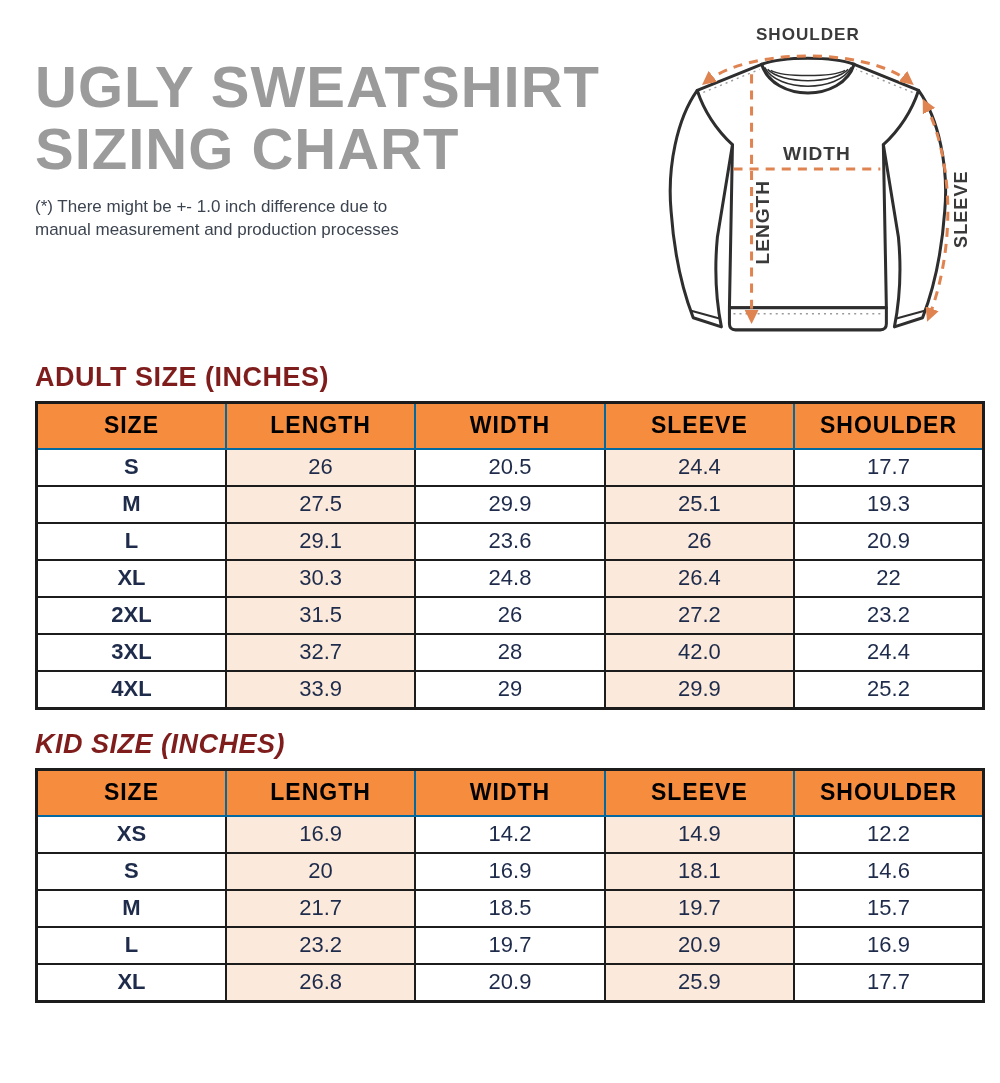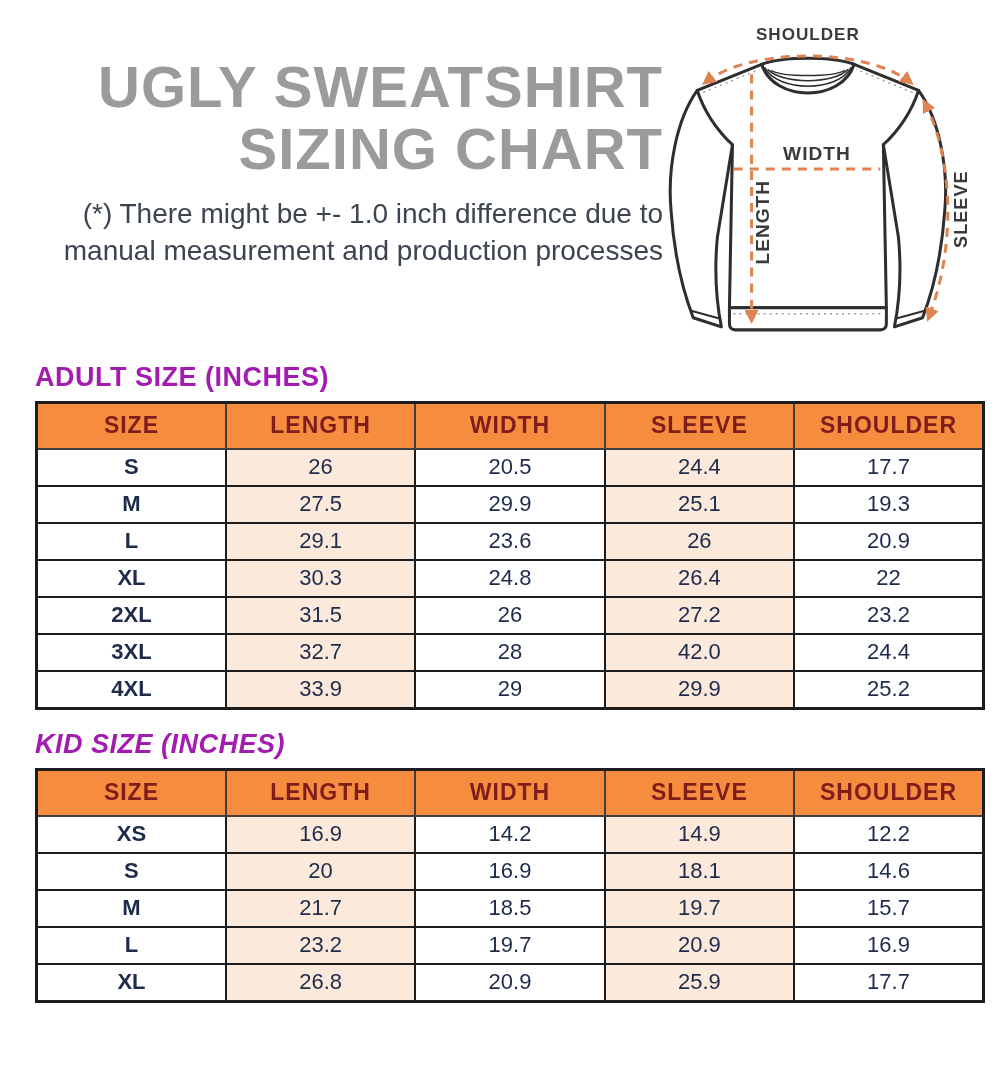--- a/index.html
+++ b/index.html
@@ -6,47 +6,47 @@
   html,body { width:1000px; }
   body {
     width:1000px; height:1083px; background:#ffffff;
     font-family:"Liberation Sans", sans-serif;
     overflow:hidden;
   }
   .page { padding:16px 15px 0 35px; }
 
   
   .header-row { display:flex; align-items:flex-start; }
-  .title-block { width:648px; padding-top:40px; text-align:right; }
+  .title-block { width:648px; padding-top:40px; text-align:left; }
   .title-line {
     font-size:58px; font-weight:800; color:#9b9b9b;
     letter-spacing:1px; line-height:1.07; white-space:nowrap;
   }
   .disclaimer {
-    margin-top:16px; font-size:28px; color:#3c4450;
+    margin-top:16px; font-size:17px; color:#3c4450;
     line-height:1.32; font-weight:400;
   }
   .diagram-wrap { width:322px; margin-left:auto; }
   svg text { font-family:"Liberation Sans", sans-serif; }
 
   
   .section-heading {
-    color:#a21caf; font-size:27px; font-weight:800;
+    color:#7f1d1d; font-size:27px; font-weight:800;
     letter-spacing:0.5px; margin:8px 0 8px 0;
   }
   .section-heading.kid { margin-top:19px;font-style:italic; }
 
   
   table.size-table {
     width:950px; border-collapse:collapse; table-layout:fixed;
     border:3px solid #1c1c1c;
   }
   .size-table th {
-    background:#f68c3e; color:#7f1d1d; font-size:23px; font-weight:700;
-    letter-spacing:1px; padding:8px 0 9px 0; border:2px solid #404040;
+    background:#f68c3e; color:#000000; font-size:23px; font-weight:700;
+    letter-spacing:1px; padding:8px 0 9px 0; border:2px solid #0369a1;
     text-align:center;
   }
   .size-table td {
     text-align:center; font-size:22px; color:#1e2b4a;
     padding:4px 0 5px 0; border:2px solid #1c1c1c; font-weight:500;
     background:#ffffff;
   }
   .size-table tbody td:nth-child(even) { background:#fbe9dc; }
   .size-table td.size-col { font-weight:700; }
 </style>

